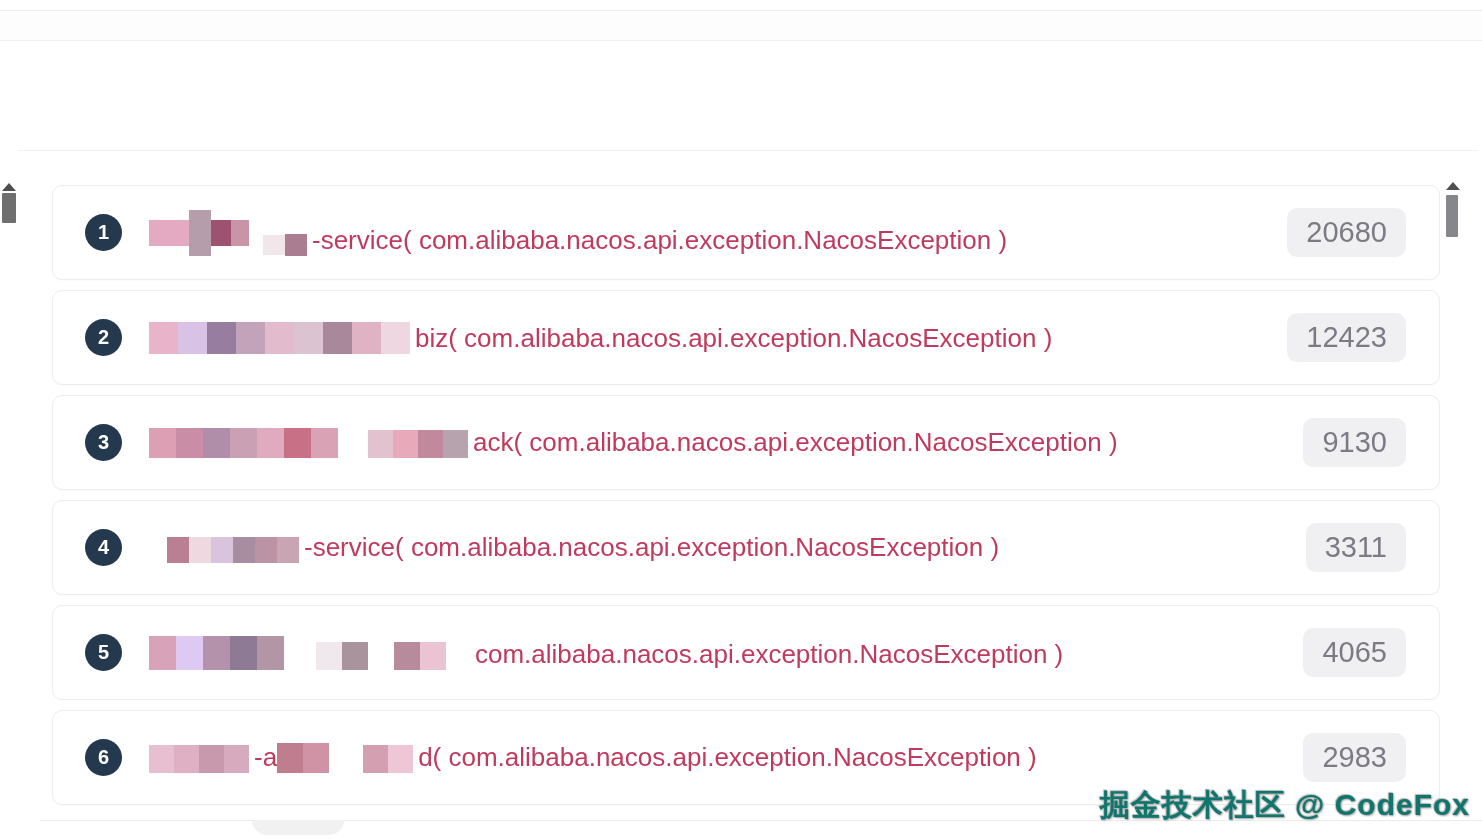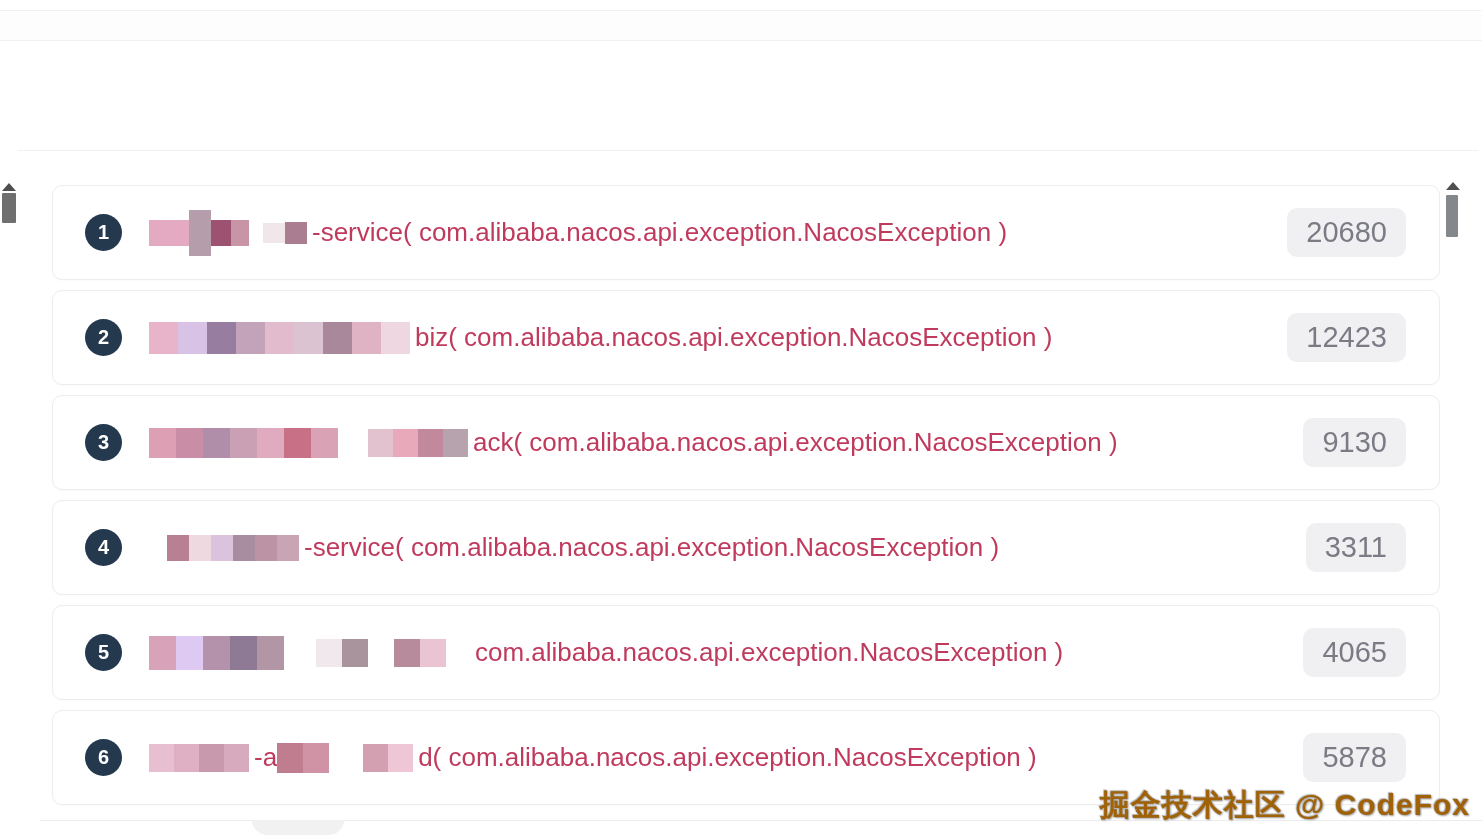--- a/index.html
+++ b/index.html
@@ -17,21 +17,21 @@
   .title-divider { position: absolute; top: 150px; left: 18px; right: 4px; height: 0; border-top: 1px solid #f0f0f0; }
 
   
   .list { position: absolute; top: 150px; left: 0; right: 0; bottom: 0; padding: 35px 0 0 52px; }
   .row-card { width: 1388px; height: 95px; background: #ffffff; border: 1px solid #ededee;
     border-radius: 10px; margin-bottom: 10px; display: flex; align-items: center;
     padding: 0 33px 0 32px; box-shadow: 0 1px 2px rgba(0,0,0,0.02); cursor: pointer; }
   .rank-badge { flex: 0 0 auto; width: 37px; height: 37px; border-radius: 50%; background: #24394e;
     color: #ffffff; font-size: 20px; font-weight: 700; display: flex; align-items: center;
     justify-content: center; margin-right: 27px; }
-  .row-content { flex: 1 1 auto; display: flex; align-items: center; overflow: hidden; white-space: nowrap; }
+  .row-content { flex: 1 1 auto; display: flex; align-items: flex-end; overflow: hidden; white-space: nowrap; }
   .row-text { font-size: 26px; color: #c03a5e; margin-left: 5px; }
   .mosaic { display: inline-flex; align-items: center; }
   .px { display: inline-block; }
   .gap { display: inline-block; height: 1px; flex: 0 0 auto; }
   .count-badge { flex: 0 0 auto; margin-left: 20px; background: #f0f0f2; color: #7b7b85;
     font-size: 29px; padding: 8px 19px; border-radius: 10px; min-width: 84px; text-align: center; }
 
   
   .bottom-divider { position: absolute; top: 820px; left: 40px; right: 0; border-top: 1px solid #ececec; }
   .bottom-bump { position: absolute; top: 820px; left: 252px; width: 92px; height: 15px;
@@ -44,21 +44,21 @@
   .sb-thumb { position: absolute; background: #7d7f82; border-radius: 1px; }
   .sb-left  { left: 0; top: 178px; width: 18px; height: 120px; }
   .sb-left .sb-arrow-up { left: 2px; top: 5px; }
   .sb-left .sb-thumb { left: 2px; top: 15px; width: 14px; height: 30px; background: #6f6f6f; }
   .sb-right { right: 20px; top: 178px; width: 18px; height: 120px; }
   .sb-right .sb-arrow-up { left: 2px; top: 4px; }
   .sb-right .sb-thumb { left: 2px; top: 17px; width: 12px; height: 42px; background: #84878b; }
 
   
   .watermark { position: absolute; top: 785px; right: 12px; font-size: 30px; font-weight: 700;
-    color: #a16207; letter-spacing: 1px;
+    color: #0f766e; letter-spacing: 1px;
     text-shadow: 0 0 1px #9a9a9a, 0 0 2px #b0b0b0, 1px 1px 2px #a8a8a8, -1px -1px 1px #c4c4c4; }
 </style>
 </head>
 <body>
 
 <div class="page">
 
   <div class="top-strip"></div>
   <div class="top-band"></div>
 
@@ -179,21 +179,21 @@
             <span class="px" style="background: rgb(192, 125, 144); width: 26px; height: 30px;"></span>
             <span class="px" style="background: rgb(207, 147, 165); width: 26px; height: 30px;"></span>
           </span>
           <span class="gap" style="width: 34px;"></span>
           <span class="mosaic">
             <span class="px" style="background: rgb(211, 160, 178); width: 25px; height: 28px;"></span>
             <span class="px" style="background: rgb(238, 198, 213); width: 25px; height: 28px;"></span>
           </span>
           <span class="row-text">d( com.alibaba.nacos.api.exception.NacosException )</span>
         </div>
-    <div class="count-badge">5878</div>
+    <div class="count-badge">2983</div>
   </div>
     </div>
 
   <div class="bottom-divider"></div>
   <div class="bottom-bump"></div>
 
   <div class="scrollbar sb-left">
     <div class="sb-arrow-up"></div>
     <div class="sb-thumb"></div>
   </div>

